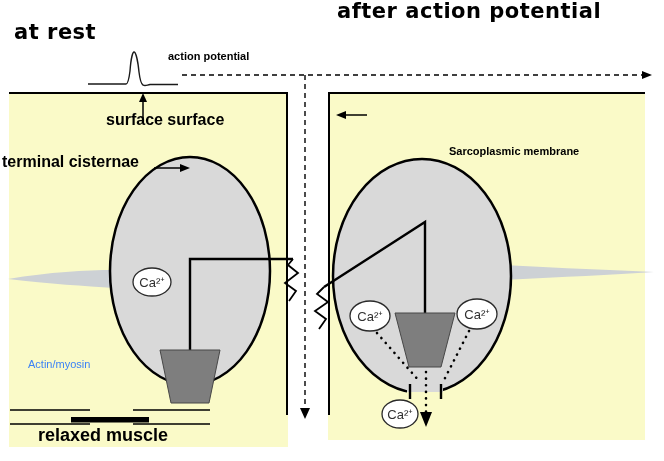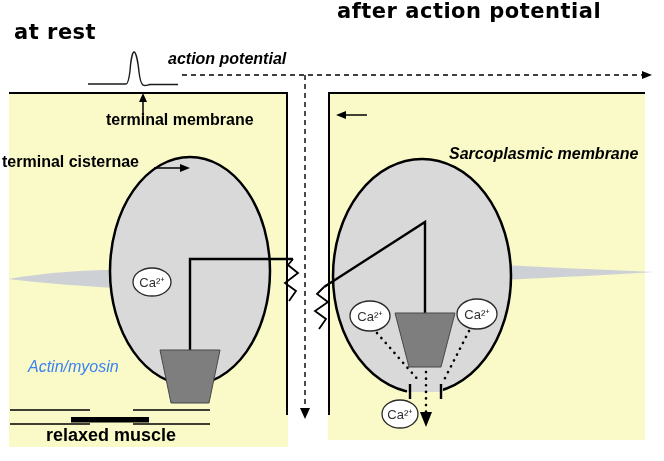--- a/index.html
+++ b/index.html
@@ -18,21 +18,21 @@
     white-space:nowrap;
     font-family:"Liberation Sans",sans-serif;
     line-height:1.05;
   }
   .title{
     font-family:"DejaVu Sans",sans-serif;
     font-weight:700;
     font-size:21px;
     letter-spacing:.5px;
   }
-  .small{font-size:16px;font-style:italic;}
+  .small{font-size:11px;}
   .mid{font-size:16px;}
   .muted{color:#3b82f6;font-weight:400;}
   .big{font-size:18px;}
   .ca{
     position:absolute;
     transform:translate(-50%,-52%);
     font-size:13px;
     font-weight:400;
     color:#2f2f2f;
     white-space:nowrap;
@@ -101,24 +101,24 @@
     <ellipse cx="152" cy="282" rx="19" ry="14" fill="#ffffff" stroke="#2a2a2a" stroke-width="1.3"></ellipse>
     <ellipse cx="370" cy="316" rx="20" ry="15" fill="#ffffff" stroke="#2a2a2a" stroke-width="1.3"></ellipse>
     <ellipse cx="477" cy="314" rx="20" ry="15" fill="#ffffff" stroke="#2a2a2a" stroke-width="1.3"></ellipse>
     <ellipse cx="400" cy="414" rx="18" ry="14" fill="#ffffff" stroke="#2a2a2a" stroke-width="1.3"></ellipse>
   </svg>
 
   <div class="lbl title" style="left:14px;top:21px;">at rest</div>
   <div class="lbl title" style="left:337px;top:0;">after action potential</div>
 
   <div class="lbl small" style="left:168px;top:51px;">action potential</div>
-  <div class="lbl mid" style="left:106px;top:112px;">terminal membrane</div>
+  <div class="lbl mid" style="left:106px;top:112px;">surface surface</div>
   <div class="lbl mid" style="left:2px;top:154px;">terminal cisternae</div>
   <div class="lbl small" style="left:449px;top:146px;">Sarcoplasmic membrane</div>
   <div class="lbl small muted" style="left:28px;top:359px;">Actin/myosin</div>
-  <div class="lbl big" style="left:38px;top:426px;margin-left:8px;">relaxed muscle</div>
+  <div class="lbl big" style="left:38px;top:426px;">relaxed muscle</div>
 
   <span class="ca" style="left:152px;top:282px;">Ca²⁺</span>
   <span class="ca" style="left:370px;top:316px;">Ca²⁺</span>
   <span class="ca" style="left:477px;top:314px;">Ca²⁺</span>
   <span class="ca" style="left:400px;top:414px;">Ca²⁺</span>
 
 </div>
 
 </body></html>

